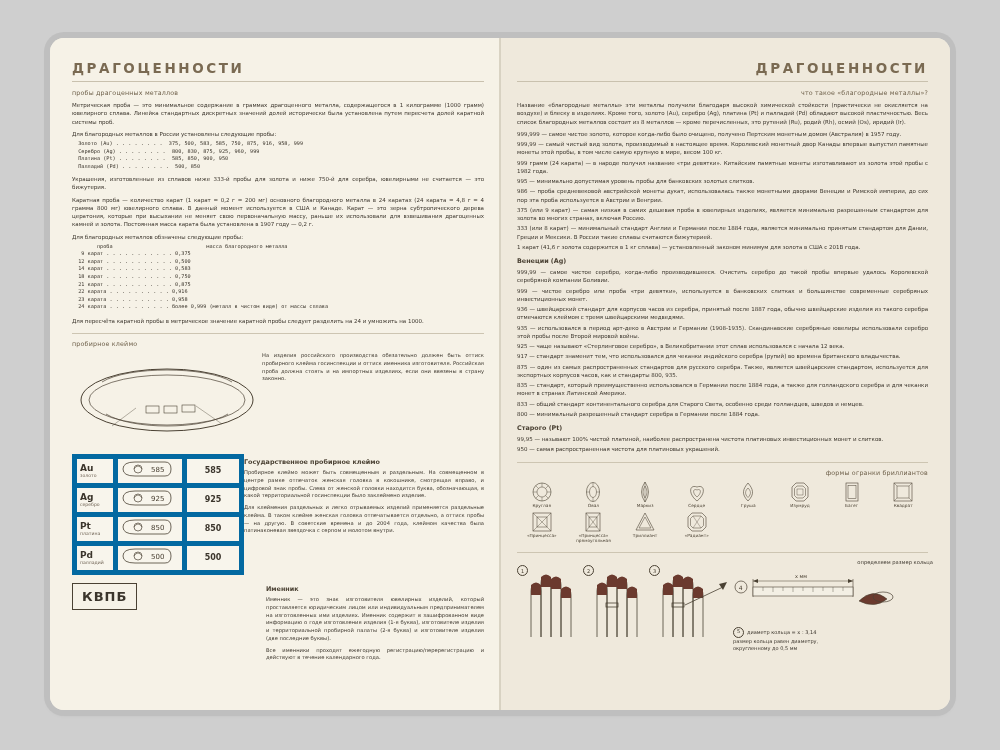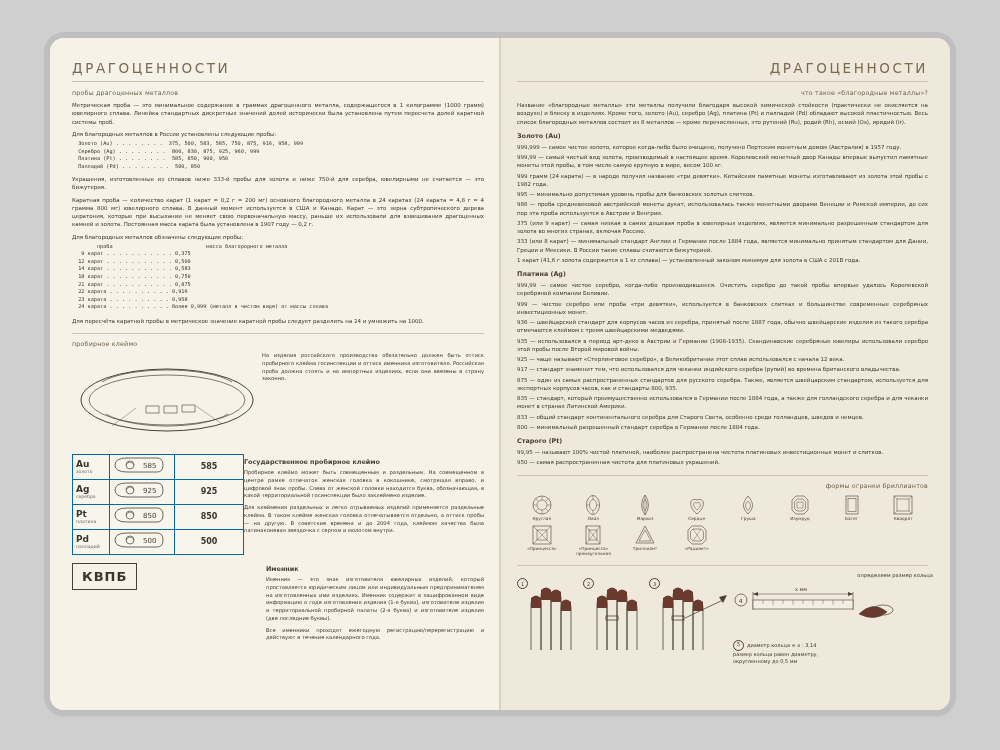--- a/index.html
+++ b/index.html
@@ -35,21 +35,21 @@
   .spine{
     position:absolute;left:449px;top:0;width:2px;height:100%;
     background:linear-gradient(to right,#ddd7c8,#cdc6b4);
   }
   .title{
     font-family:"DejaVu Sans", sans-serif;
     font-size:13.5px;
     letter-spacing:2.6px;
     color:#7a6a52;
     text-transform:uppercase;
-    font-weight:normal;
+    font-weight:bold;
   }
   .title-r{text-align:right;}
   .rule{
     height:1px;background:#c9c1ae;margin:5px 0 7px 0;
   }
   .subhead{
     font-size:6.3px;color:#6d5f49;letter-spacing:.2px;margin:0 0 5px 0;
   }
   .subhead-r{text-align:right;}
   p{
@@ -76,21 +76,21 @@
   
   .ringbox{
     width:190px;height:86px;position:relative;margin:4px 0 6px 0;
   }
   .ring-svg{position:absolute;left:0;top:0;}
   .flex{display:flex;}
   .stamp-table{
     width:172px;border-collapse:collapse;margin-top:2px;
   }
   .stamp-table td{
-    border:1px solid #0369a1;
+    border:5px solid #0369a1;
     padding:2px 3px;
     vertical-align:middle;
     background:#f8f5ec;
   }
   .metal-sym{font-size:9px;font-weight:bold;color:#3b352c;line-height:1;}
   .metal-name{font-size:4.6px;color:#6d6152;}
   .fineness{font-size:8px;color:#3b352c;text-align:center;font-weight:bold;}
   .right-block{margin-left:0;flex:1;}
   .kvpb{
     border:1.5px solid #4a4133;
@@ -282,31 +282,30 @@
 
   <div class="spine"></div>
 
   <div class="col col-right">
     <div class="title title-r">ДРАГОЦЕННОСТИ</div>
     <div class="rule"></div>
     <div class="subhead subhead-r">что такое «благородные металлы»?</div>
 
     <p>Название «благородные металлы» эти металлы получили благодаря высокой химической стойкости (практически не окисляется на воздухе) и блеску в изделиях. Кроме того, золото (Au), серебро (Ag), платина (Pt) и палладий (Pd) обладают высокой пластичностью. Весь список благородных металлов состоит из 8 металлов — кроме перечисленных, это рутений (Ru), родий (Rh), осмий (Os), иридий (Ir).</p>
 
-    <div class="secthead">Золото (Au)</div>
     <p class="tight">999,999 — самое чистое золото, которое когда-либо было очищено, получено Пертским монетным домом (Австралия) в 1957 году.</p>
     <p class="tight">999,99 — самый чистый вид золота, производимый в настоящее время. Королевский монетный двор Канады впервые выпустил памятные монеты этой пробы, в том числе самую крупную в мире, весом 100 кг.</p>
     <p class="tight">999 грамм (24 карата) — в народе получил название «три девятки». Китайским памятные монеты изготавливают из золота этой пробы с 1982 года.</p>
     <p class="tight">995 — минимально допустимая уровень пробы для банковских золотых слитков.</p>
     <p class="tight">986 — проба средневековой австрийской монеты дукат, использовалась также монетными дворами Венеции и Римской империи, до сих пор эта проба используется в Австрии и Венгрии.</p>
     <p class="tight">375 (или 9 карат) — самая низкая в самих дешевая проба в ювелирных изделиях, является минимально разрешенным стандартом для золота во многих странах, включая Россию.</p>
     <p class="tight">333 (или 8 карат) — минимальный стандарт Англии и Германии после 1884 года, является минимально принятым стандартом для Дании, Греции и Мексики. В России такие сплавы считаются бижутерией.</p>
     <p class="tight">1 карат (41,6 г золота содержится в 1 кг сплава) — установленный законом минимум для золота в США с 201В года.</p>
 
-    <div class="secthead">Платина (Ag)</div>
+    <div class="secthead">Венеции (Ag)</div>
     <p class="tight">999,99 — самое чистое серебро, когда-либо производившееся. Очистить серебро до такой пробы впервые удалось Королевской серебряной компании Боливии.</p>
     <p class="tight">999 — чистое серебро или проба «три девятки», используется в банковских слитках и большинстве современные серебряных инвестиционных монет.</p>
     <p class="tight">936 — швейцарский стандарт для корпусов часов из серебра, принятый после 1887 года, обычно швейцарские изделия из такого серебра отмечаются клеймом с тремя швейцарскими медведями.</p>
     <p class="tight">935 — использовался в период арт-деко в Австрии и Германии (1908-1935). Скандинавские серебряные ювелиры использовали серебро этой пробы после Второй мировой войны.</p>
     <p class="tight">925 — чаще называют «Стерлинговое серебро», в Великобритании этот сплав использовался с начала 12 века.</p>
     <p class="tight">917 — стандарт знаменит тем, что использовался для чеканки индийского серебра (рупий) во времена британского владычества.</p>
     <p class="tight">875 — один из самых распространенных стандартов для русского серебра. Также, является швейцарским стандартом, используется для экспортных корпусов часов, как и стандарты 800, 935.</p>
     <p class="tight">835 — стандарт, который преимущественно использовался в Германии после 1884 года, а также для голландского серебра и для чеканки монет в странах Латинской Америки.</p>
     <p class="tight">833 — общий стандарт континентального серебра для Старого Света, особенно среди голландцев, шведов и немцев.</p>
     <p class="tight">800 — минимальный разрешенный стандарт серебра в Германии после 1884 года.</p>

